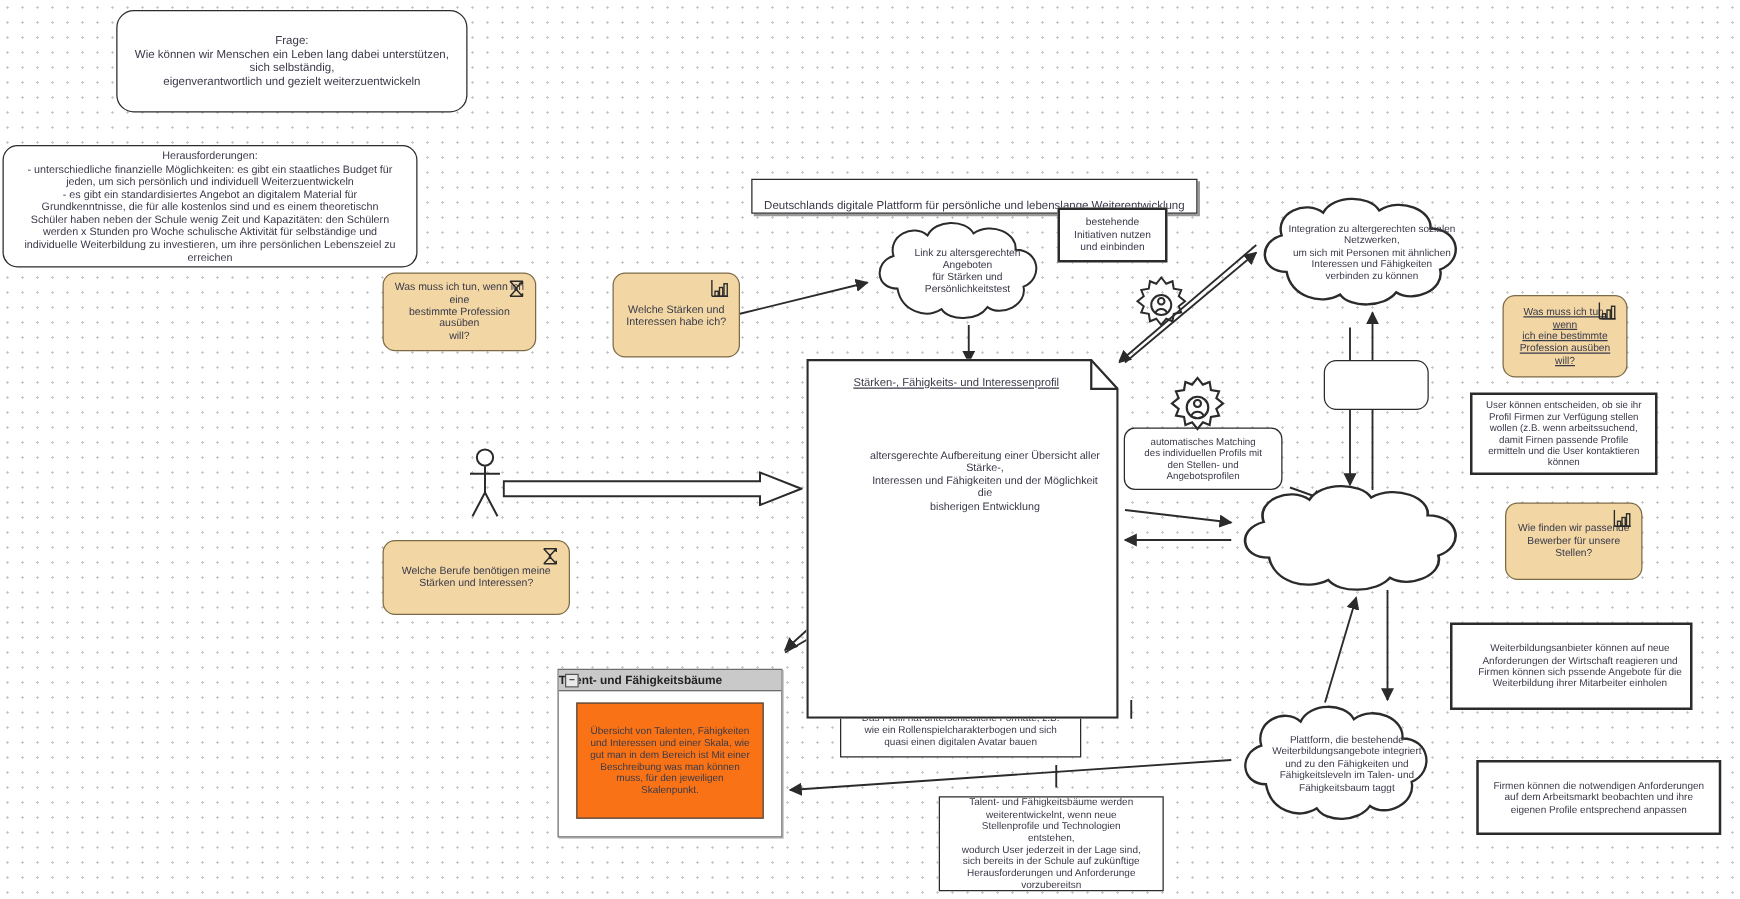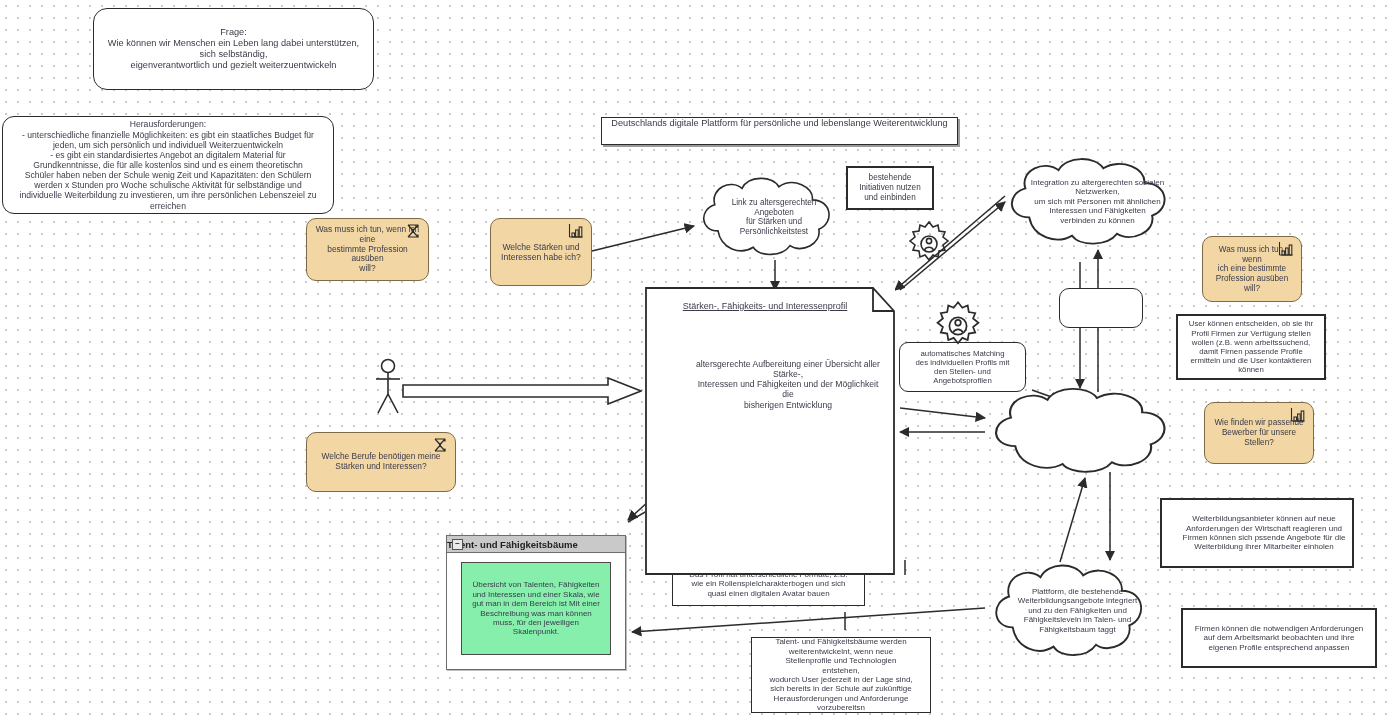--- a/index.html
+++ b/index.html
@@ -38,21 +38,21 @@
   }
   .sticky .txt{color:#3a3a4a;}
   .sticky-icon{
     position:absolute;top:4px;right:7px;width:16px;height:16px;
     color:#2b2b2b;
   }
   
   .banner{
     background:#fff;border:1.6px solid #2b2b2b;
     box-shadow:2px 2px 0 0 #9a9a9a;
-    display:flex;align-items:flex-start;justify-content:center;
+    display:flex;align-items:flex-end;justify-content:center;margin-top:26px;
   }
   
   .doc{background:#fff;}
   .doc svg{position:absolute;inset:0;width:100%;height:100%;}
   .doc .inner{position:relative;width:100%;height:100%;}
 
   
   .group{
     background:#fff;border:1.6px solid #6d6d6d;
     box-shadow:1px 1px 0 0 #bdbdbd;
@@ -64,21 +64,21 @@
     position:relative;
   }
   .group-title .lbl{flex:1;text-align:left;}
   .collapse{
     position:absolute;left:5px;top:3px;width:9px;height:9px;
     border:1px solid #555;background:#e9e9e9;
     font-size:8px;line-height:7px;text-align:center;color:#333;
   }
   .group-body{
     position:absolute;left:14px;right:14px;top:26px;bottom:14px;
-    border:1.3px solid #4a4a4a;background:#86efac;
+    border:1.3px solid #4a4a4a;background:#f97316;
     display:flex;align-items:center;justify-content:center;padding:4px;
   }
 
   
   .cloud{position:absolute;}
   .cloud svg{position:absolute;inset:0;width:100%;height:100%;}
   .cloud .cl-txt{
     position:absolute;left:11%;right:11%;top:50%;transform:translateY(-50%);
     text-align:center;
   }
@@ -194,21 +194,21 @@
   <span class="sticky-icon">
     <svg viewBox="0 0 16 16">
         <g fill="none" stroke="currentColor" stroke-width="1.1">
       <path d="M1.5 14 h13 M1.5 14 v-13"></path>
       <rect x="4" y="10" width="2.6" height="4"></rect>
           <rect x="7.6" y="7" width="2.6" height="7"></rect>
       <rect x="11.2" y="4" width="2.6" height="10"></rect>
         </g>
       </svg>
   </span>
-  <div class="txt" style="font-size:8.2px;">Was muss ich tun, wenn
+  <div class="txt" style="font-size:8.2px;text-decoration:underline;">Was muss ich tun, wenn
 ich eine bestimmte
 Profession ausüben will?</div>
 </div>
 
 <div class="node sticky" style="left:1204px;top:402px;width:110px;height:62px;">
   <span class="sticky-icon">
     <svg viewBox="0 0 16 16">
         <g fill="none" stroke="currentColor" stroke-width="1.1">
       <path d="M1.5 14 h13 M1.5 14 v-13"></path>
       <rect x="4" y="10" width="2.6" height="4"></rect>

